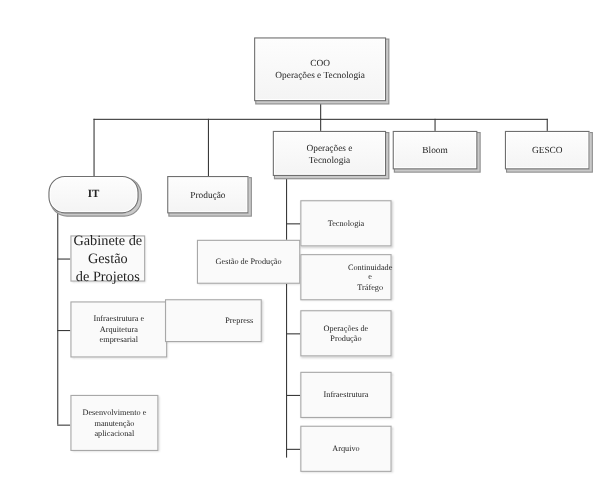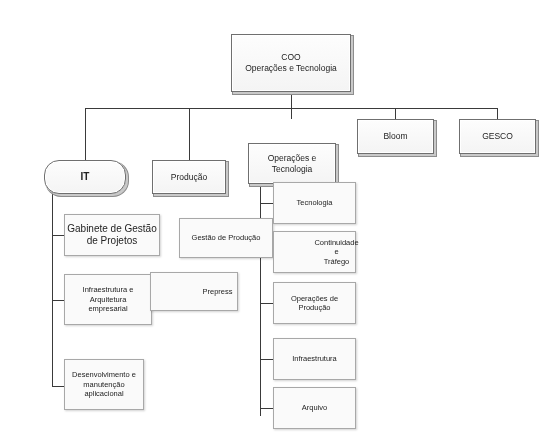--- a/index.html
+++ b/index.html
@@ -22,20 +22,21 @@
     box-sizing: border-box;
     display: flex;
     align-items: center;
     justify-content: center;
     text-align: center;
     background: #fbfbfb;
     color: #232323;
     line-height: 1.25;
     white-space: pre-line;
     z-index: 2;
+    font-family: Liberation Serif, serif;
   }
 
   
   .node.mgr {
     border: 1px solid #6f6f6f;
     box-shadow: 0 0 0 1px #ffffff inset,
                 2px 2px 0 0 #c9c9c9,
                 2px 2px 0 1px #8d8d8d;
     background: linear-gradient(180deg, #fdfdfd 0%, #f4f4f4 100%);
   }
@@ -85,28 +86,28 @@
   <div class="conn h" style="left:260px; top:359px; width:13px;"></div>
   <div class="conn h" style="left:260px; top:408px; width:13px;"></div>
 
   <div class="node mgr" style="left:231px; top:34px; width:120px; height:58px; font-size:8.5px;">COO
 Operações e Tecnologia</div>
 
   <div class="node mgr bold" style="left:44px; top:160px; width:82px; height:34px; font-size:10px;border-radius:15px;">IT</div>
 
   <div class="node mgr" style="left:152px; top:160px; width:74px; height:34px; font-size:8.5px;">Produção</div>
 
-  <div class="node mgr" style="left:248px; top:119px; width:88px; height:41px; font-size:8.5px;margin-top:24px;">Operações e
+  <div class="node mgr" style="left:248px; top:119px; width:103px; height:41px; font-size:8.5px;">Operações e
 Tecnologia</div>
 
   <div class="node mgr" style="left:357px; top:119px; width:77px; height:35px; font-size:8.5px;">Bloom</div>
 
   <div class="node mgr" style="left:459px; top:119px; width:77px; height:35px; font-size:8.5px;">GESCO</div>
 
-  <div class="node leaf" style="left:64px; top:214px; width:96px; height:42px; font-size:10px;">Gabinete de Gestão
+  <div class="node leaf" style="left:64px; top:214px; width:68px; height:42px; font-size:13px;">Gabinete de Gestão
 de Projetos</div>
 
   <div class="node leaf" style="left:64px; top:274px; width:88px; height:51px; font-size:7.5px;">Infraestrutura e
 Arquitetura
 empresarial</div>
 
   <div class="node leaf" style="left:64px; top:359px; width:80px; height:51px; font-size:7.5px;">Desenvolvimento e
 manutenção
 aplicacional</div>
 

